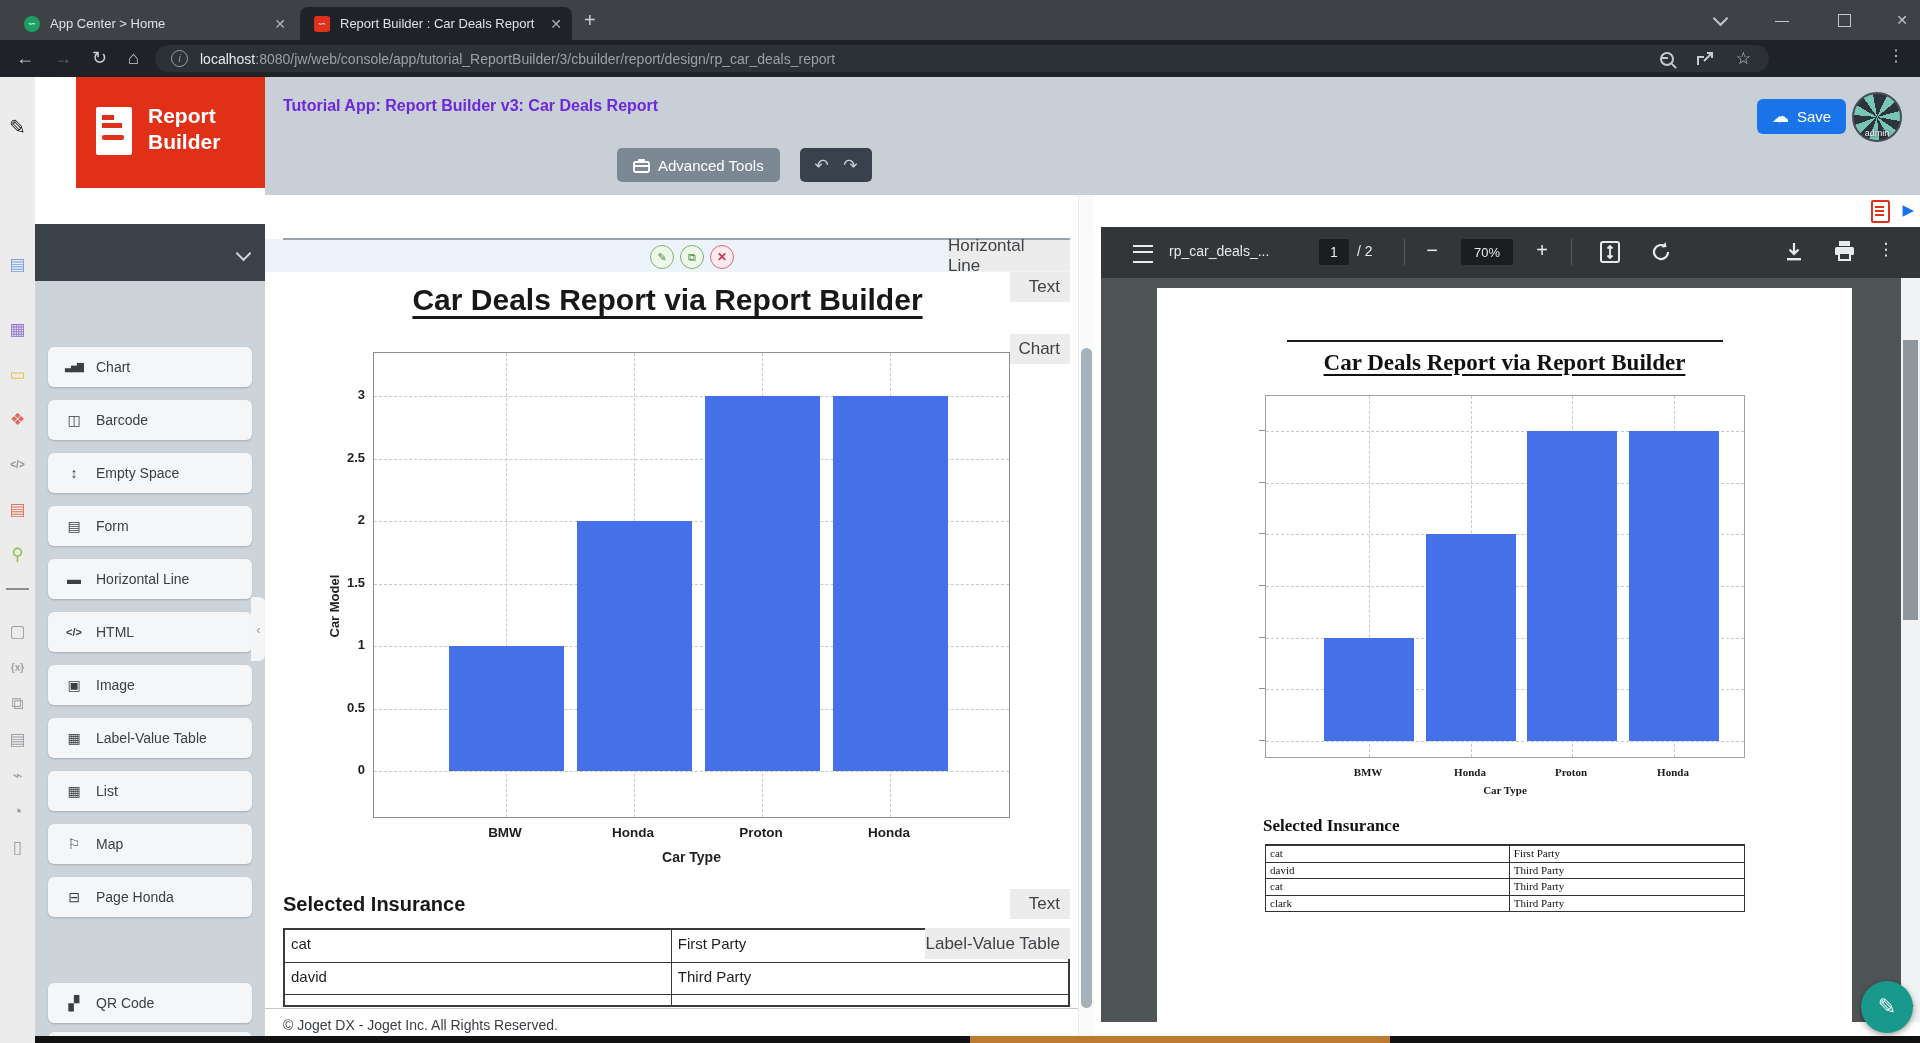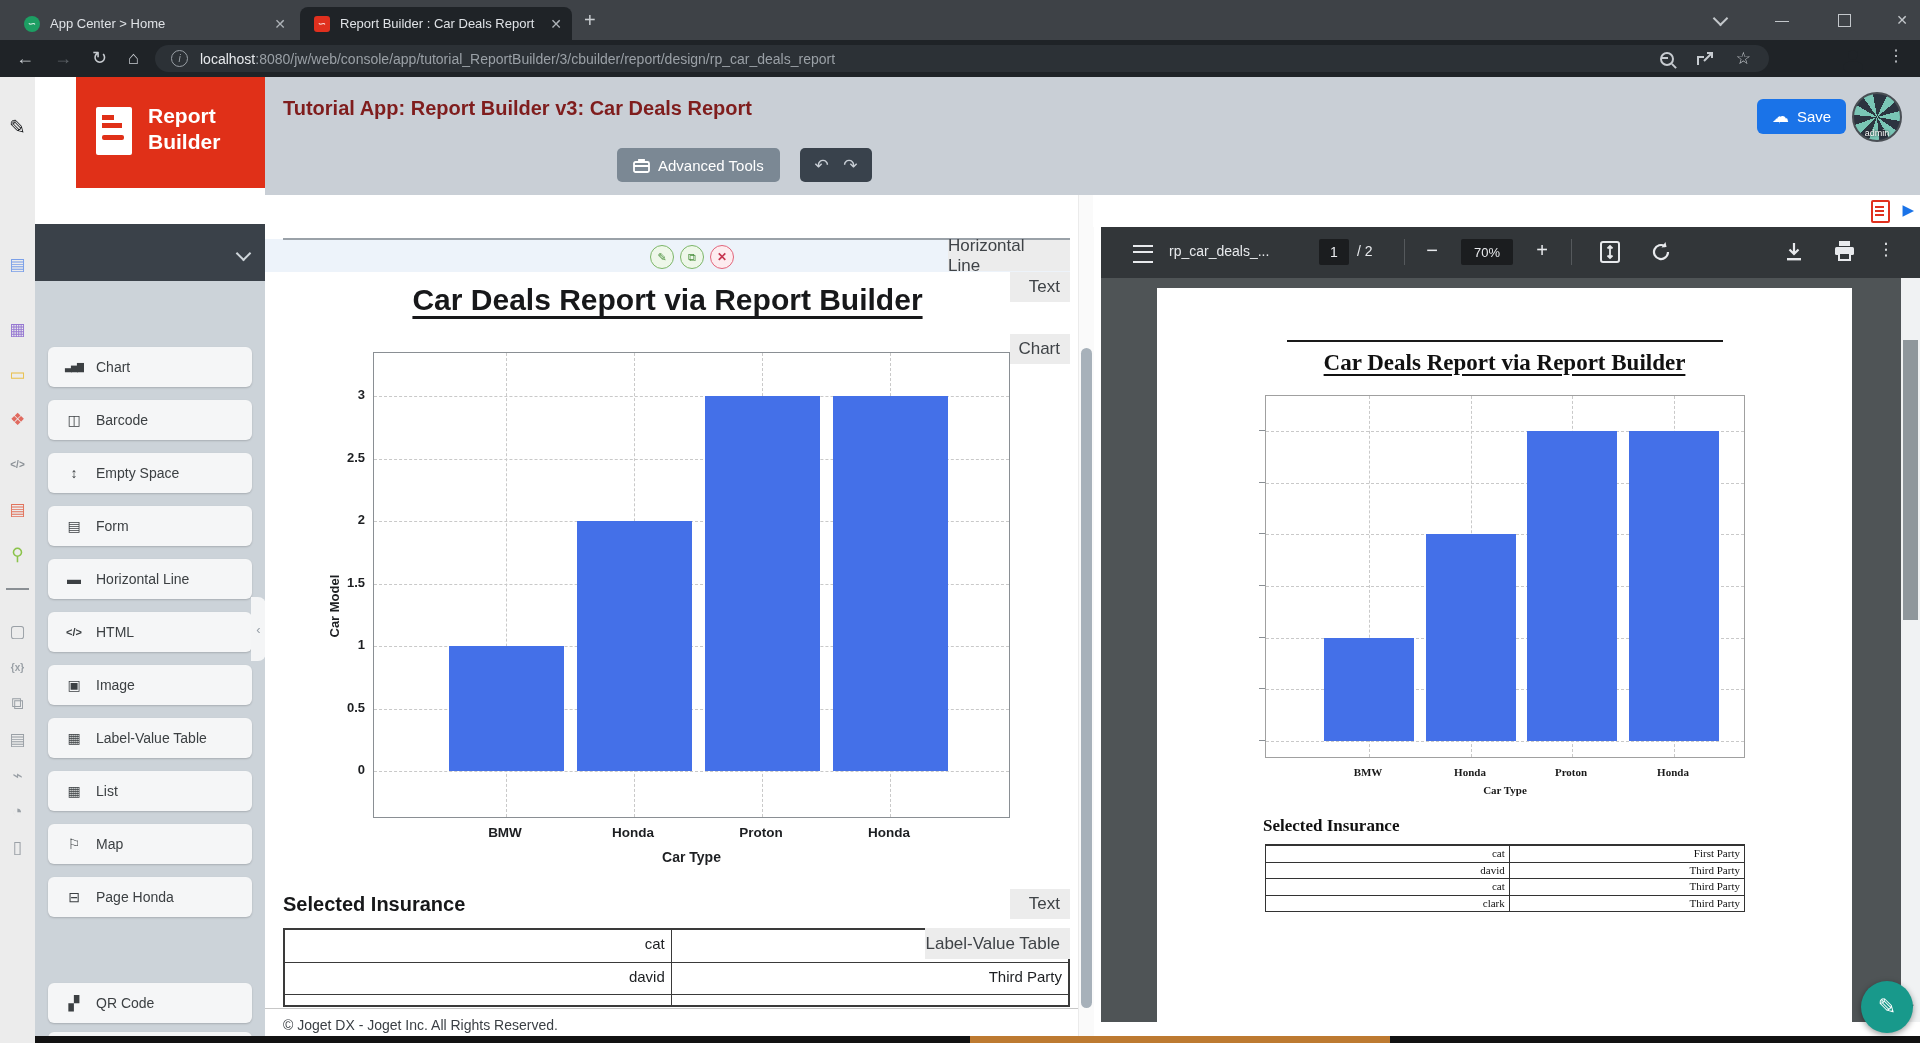--- a/index.html
+++ b/index.html
@@ -32,21 +32,21 @@
   .mag{width:10px;height:10px;border:2px solid #c7cbd0;border-radius:50%;position:relative;}
   .mag::after{content:"";position:absolute;width:6px;height:2px;background:#c7cbd0;transform:rotate(45deg);right:-5px;bottom:-3px;}
   .mag::before{content:"";position:absolute;width:6px;height:2px;background:#c7cbd0;left:0;top:3px;}
   .panel-ic{width:17px;height:14px;background:#dfe2e6;border-radius:2px;position:relative;}
   .panel-ic::after{content:"";position:absolute;left:2px;top:2px;width:5px;height:10px;background:#1f2327;}
   .persona{width:26px;height:26px;border-radius:50%;background:#dfe2e6;position:relative;overflow:hidden;}
   .persona::before{content:"";position:absolute;left:8px;top:5px;width:10px;height:10px;border-radius:50%;background:#1f2327;}
   .persona::after{content:"";position:absolute;left:3px;top:16px;width:20px;height:12px;border-radius:50%;background:#1f2327;}
   
   .appheader{position:absolute;left:265px;top:77px;width:1655px;height:118px;background:#c9cfd6;border-bottom:1px solid #b3bac2;}
-  .apptitle{position:absolute;left:18px;top:20px;font-size:20px;font-weight:bold;color:#7f1d1d;}
+  .apptitle{position:absolute;left:18px;top:20px;font-size:16px;font-weight:bold;color:#6d28d9;}
   .btn{display:flex;align-items:center;gap:8px;color:#fff;font-size:15px;padding:0 16px;height:34px;}
   .grp{position:absolute;left:12px;top:71px;display:flex;background:#2f353b;border-radius:5px;}
   .btn-design{background:#1a73e8;border-radius:5px;}
   .btn-adv{position:absolute;left:352px;top:71px;background:#7b8894;border-radius:5px;}
   .undoredo{position:absolute;left:535px;top:71px;width:72px;height:34px;background:#39424c;border-radius:5px;
             display:flex;align-items:center;justify-content:space-evenly;color:#c9cfd6;font-size:17px;}
   .savebtn{position:absolute;left:1492px;top:22px;width:89px;height:35px;background:#1a73e8;border-radius:6px;
            display:flex;align-items:center;justify-content:center;gap:8px;color:#fff;font-size:15px;}
   .avatar{position:absolute;left:1587px;top:15px;width:46px;height:46px;border-radius:50%;border:2px solid #4a4f55;
           background:repeating-conic-gradient(#2c3440 0 25deg,#79c5b5 25deg 50deg);overflow:hidden;}
@@ -83,21 +83,21 @@
   .act{width:22px;height:22px;border-radius:50%;display:flex;align-items:center;justify-content:center;font-size:11px;}
   .act-edit,.act-copy{border:1.5px solid #7cb668;background:#eef7e9;color:#4a8f3c;}
   .act-del{border:1.5px solid #e2647a;background:#fdecef;color:#c6354f;font-weight:bold;font-size:12px;}
   .tag{position:absolute;background:#ececec;color:#3f4347;font-size:17px;display:flex;align-items:center;justify-content:flex-end;padding-right:10px;box-sizing:border-box;}
   .rpt-title{position:absolute;left:0;top:88px;width:805px;text-align:center;font-size:30px;font-weight:bold;
              color:#17181a;text-decoration:underline;text-decoration-thickness:3px;text-underline-offset:6px;}
   .sec-head{position:absolute;left:18px;top:698px;font-size:20px;font-weight:bold;color:#17181a;}
   .lv-table{position:absolute;border:2px solid #3a3a3a;box-sizing:border-box;background:#fff;overflow:hidden;}
   .lv-row{display:flex;box-sizing:border-box;border-top:1.5px solid #3a3a3a;}
   .lv-row:first-child{border-top:none;}
-  .lv-cell{box-sizing:border-box;padding:5px 6px 0 6px;overflow:hidden;white-space:nowrap;text-align:right;}
+  .lv-cell{box-sizing:border-box;padding:5px 6px 0 6px;overflow:hidden;white-space:nowrap;}
   .lv-cell.lab{border-right:1.5px solid #3a3a3a;}
   .canvas-table{left:18px;top:733px;width:787px;height:79px;font-size:15px;color:#1d1f22;}
   .canvas-table .lv-row{height:32px;}
   .canvas-table .lab{width:49.4%;}
   .canvas-table .val{width:50.6%;}
   .cfooter-sep{position:absolute;left:0;top:813px;width:813px;height:1px;background:#c7c7c7;}
   .cfooter{position:absolute;left:18px;top:822px;font-size:14px;color:#3a3f44;}
   
   .plot{position:absolute;border:1px solid #8a8f94;box-sizing:border-box;background:#fff;}
   .gl-h{position:absolute;left:0;width:100%;border-top:1px dashed #c9c9c9;height:0;}

